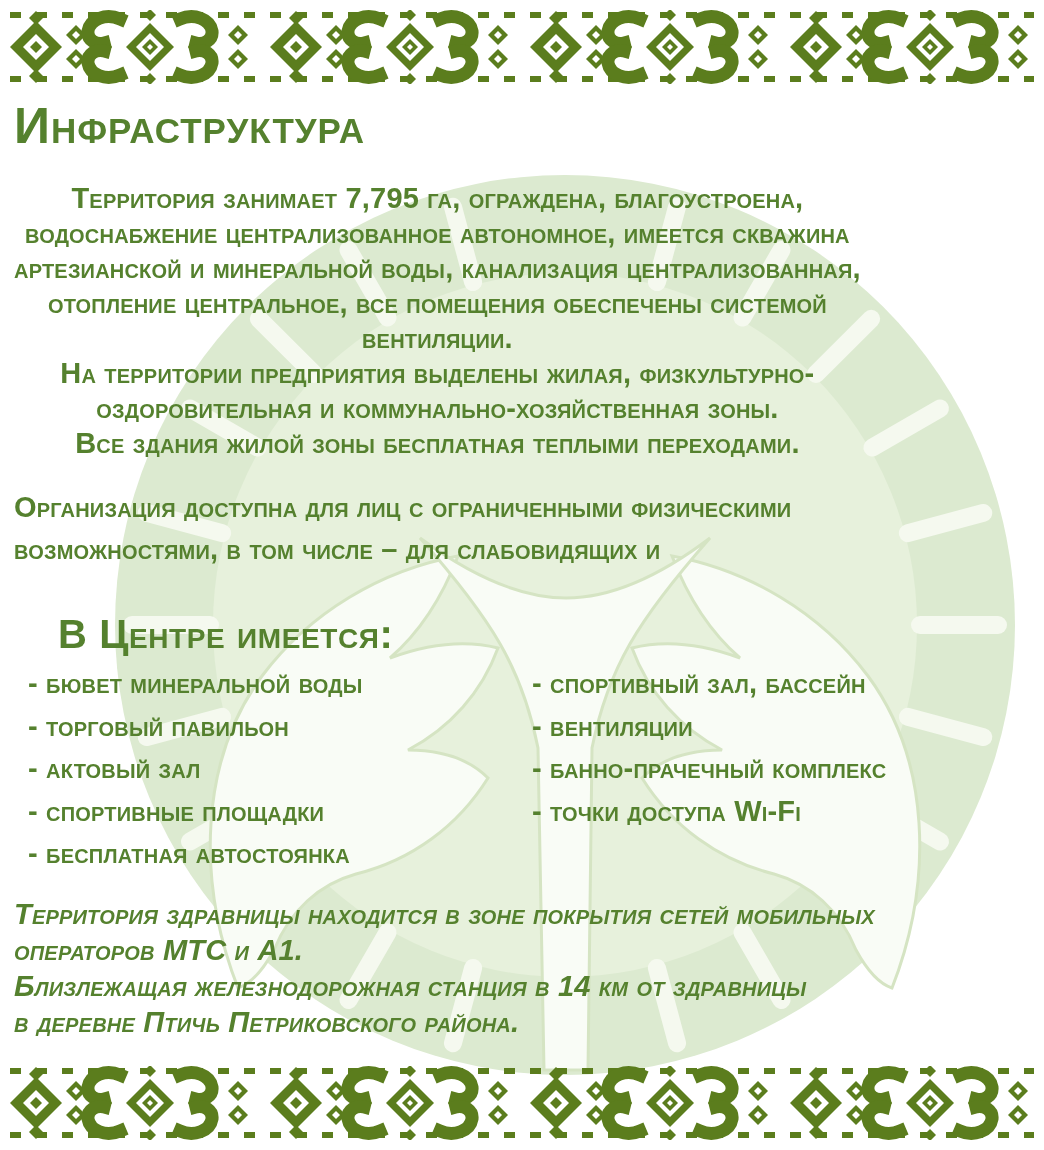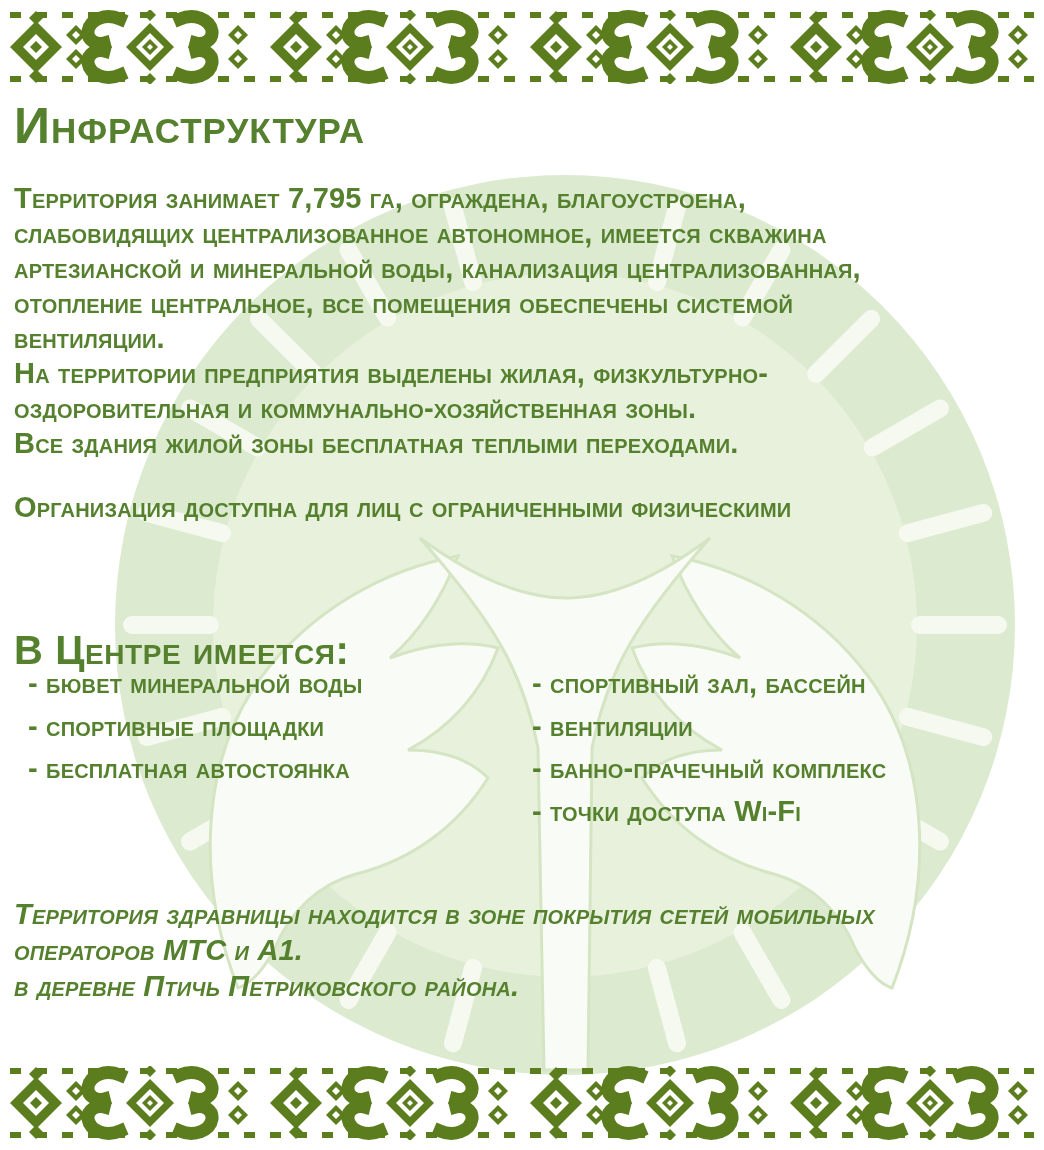--- a/index.html
+++ b/index.html
@@ -12,24 +12,24 @@
   .orn{position:absolute;left:10px;width:1024px;height:74px;color:var(--ornament-green);z-index:1;}
   .orn.top{top:10px;}
   .orn.bottom{top:1066px;}
   .wm{position:absolute;left:0;top:120px;width:1044px;height:1010px;z-index:0;}
   .txt{
     position:absolute;left:14px;z-index:2;margin:0;
     color:var(--text-green);
     font-variant:small-caps;font-weight:700;white-space:nowrap;
   }
   h1.txt{top:96px;font-size:50px;line-height:60px;letter-spacing:1px;}
-  h2.txt{top:626px;font-size:40px;line-height:48px;letter-spacing:.6px;}
+  h2.txt{top:610px;font-size:40px;line-height:48px;letter-spacing:.6px;margin-left:44px;}
   .para{font-size:29px;letter-spacing:.2px;}
   .para .line{white-space:nowrap;}
-  .block-a{top:181px;line-height:35px;}
+  .block-a{top:181px;line-height:35px;text-align:center;}
   .block-b{top:486px;line-height:42px;}
   .col{top:662px;line-height:42.5px;}
   .col.left{left:28px;}
   .col.right{left:532px;}
   .block-d{top:896px;line-height:36px;font-style:italic;}
 </style>
 </head>
 <body>
 
 <div class="page">
@@ -147,54 +147,58 @@
       </g>
     </defs>
     <use href="#o-band"></use>
   </svg>
 
   <h1 class="txt">Инфраструктура</h1>
 
   <div class="txt para block-a">
 
   <div class="line">Территория занимает 7,795 га, ограждена, благоустроена,</div>
-      <div class="line">слабовидящих централизованное автономное, имеется скважина</div>
+      <div class="line">водоснабжение централизованное автономное, имеется скважина</div>
       <div class="line">артезианской и минеральной воды, канализация централизованная,</div>
       <div class="line">отопление центральное, все помещения обеспечены системой</div>
       <div class="line">вентиляции.</div>
       <div class="line">На территории предприятия выделены жилая, физкультурно-</div>
       <div class="line">оздоровительная и коммунально-хозяйственная зоны.</div>
       <div class="line">Все здания жилой зоны бесплатная теплыми переходами.</div>
     </div>
 
   <div class="txt para block-b">
 
   <div class="line">Организация доступна для лиц с ограниченными физическими</div>
+      <div class="line">возможностями, в том числе – для слабовидящих и</div>
     </div>
 
   <h2 class="txt">В Центре имеется:</h2>
 
   <div class="txt para col left">
 
   <div class="line">- бювет минеральной воды</div>
+      <div class="line">- торговый павильон</div>
+      <div class="line">- актовый зал</div>
       <div class="line">- спортивные площадки</div>
       <div class="line">- бесплатная автостоянка</div>
     </div>
   <div class="txt para col right">
 
       <div class="line">- спортивный зал, бассейн</div>
       <div class="line">- вентиляции</div>
       <div class="line">- банно-прачечный комплекс</div>
       <div class="line">- точки доступа Wi-Fi</div>
     </div>
 
   <div class="txt para block-d">
 
   <div class="line">Территория здравницы находится в зоне покрытия сетей мобильных</div>
       <div class="line">операторов МТС и А1.</div>
+      <div class="line">Близлежащая железнодорожная станция в 14 км от здравницы</div>
       <div class="line">в деревне Птичь Петриковского района.</div>
     </div>
 
   <svg class="orn bottom" viewBox="0 0 1024 74" xmlns="http://www.w3.org/2000/svg" aria-hidden="true">
     <use href="#o-band"></use>
   </svg>
 
 </div>
 
 </body></html>

